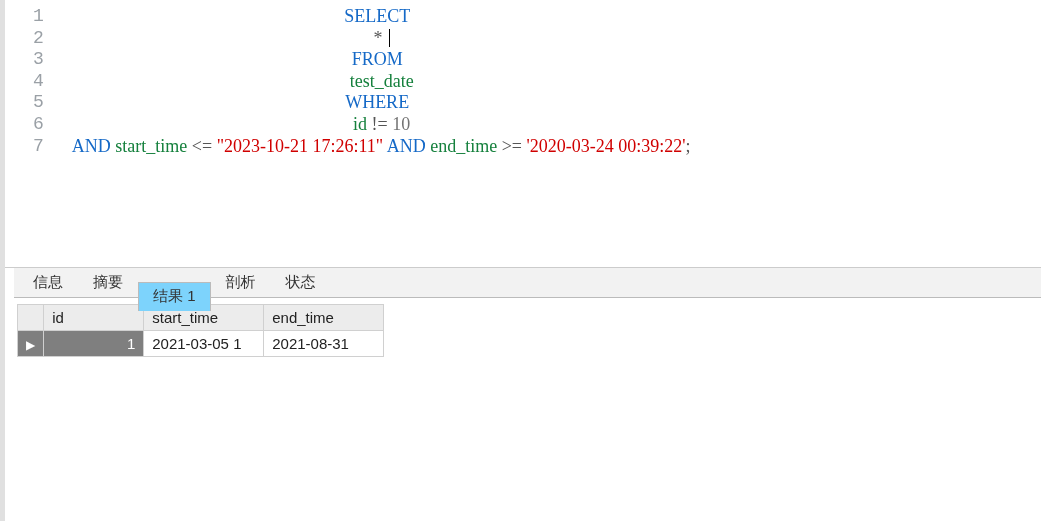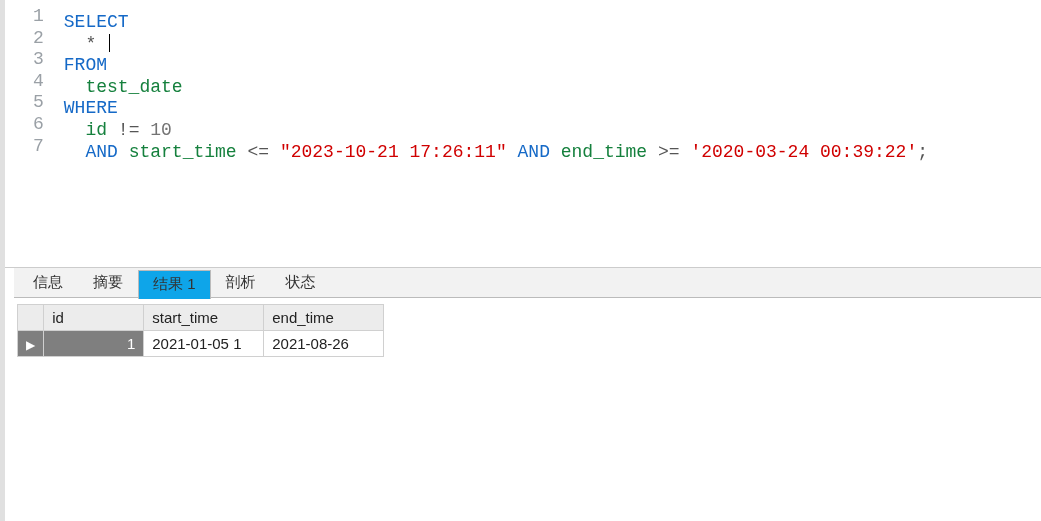--- a/index.html
+++ b/index.html
@@ -23,26 +23,27 @@
     color: #9aa0a6;
     text-align: right;
     padding: 6px 12px 6px 28px;
     font-family: Consolas, "Courier New", monospace;
     font-size: 18px;
     line-height: 1.2;
     user-select: none;
   }
   .gutter div { }
   .code {
-    padding: 12px 8px;
-    font-family: Liberation Mono, monospace;
+    padding: 6px 8px;
+    font-family: Liberation Serif, serif;
     font-size: 18px;
     line-height: 1.2;
     white-space: pre;
     color: #222;
+    text-align: center;
   }
   .kw { color: #1569c7; }
   .num { color: #737373; }
   .dstr { color: #d00000; }
   .sstr { color: #d00000; }
   .punct { color: #555; }
   .txt { color: #15803d; }
   .cursor {
     display:inline-block;
     width:1px; height:18px;
@@ -66,24 +67,24 @@
   .tab {
     padding: 4px 14px 5px 14px;
     font-size: 15px;
     color: #333;
     cursor: pointer;
     border: 1px solid transparent;
     border-bottom: none;
     margin-right: 0;
   }
   .tab.active {
-    background: #0ea5e9;
+    background: #7dd3fc;
     border-color: #bbb;
     position: relative;
-    top: 2px;
+    top: 14px;
   }
 
   .grid {
     padding-top: 6px;
     padding-left: 12px;
   }
   .grid table {
     border-collapse: collapse;
     font-size: 15px;
   }
@@ -158,19 +159,19 @@
           <th class="rowsel-head"></th>
         <th style="width: 100px;">id</th>
             <th style="width: 120px;">start_time</th>
             <th style="width: 120px;">end_time</th>
           </tr>
       </thead>
       <tbody id="grid-body">
           <tr>
             <td class="rowsel"><span class="rowptr">▶</span></td>
             <td class="id-cell">1</td>
-            <td class="data-cell">2021-01-05 1</td>
-            <td class="data-cell">2021-08-26</td>
+            <td class="data-cell">2021-03-05 1</td>
+            <td class="data-cell">2021-08-31</td>
           </tr>
         </tbody>
     </table>
   </div>
 </div>
 
 </body></html>

